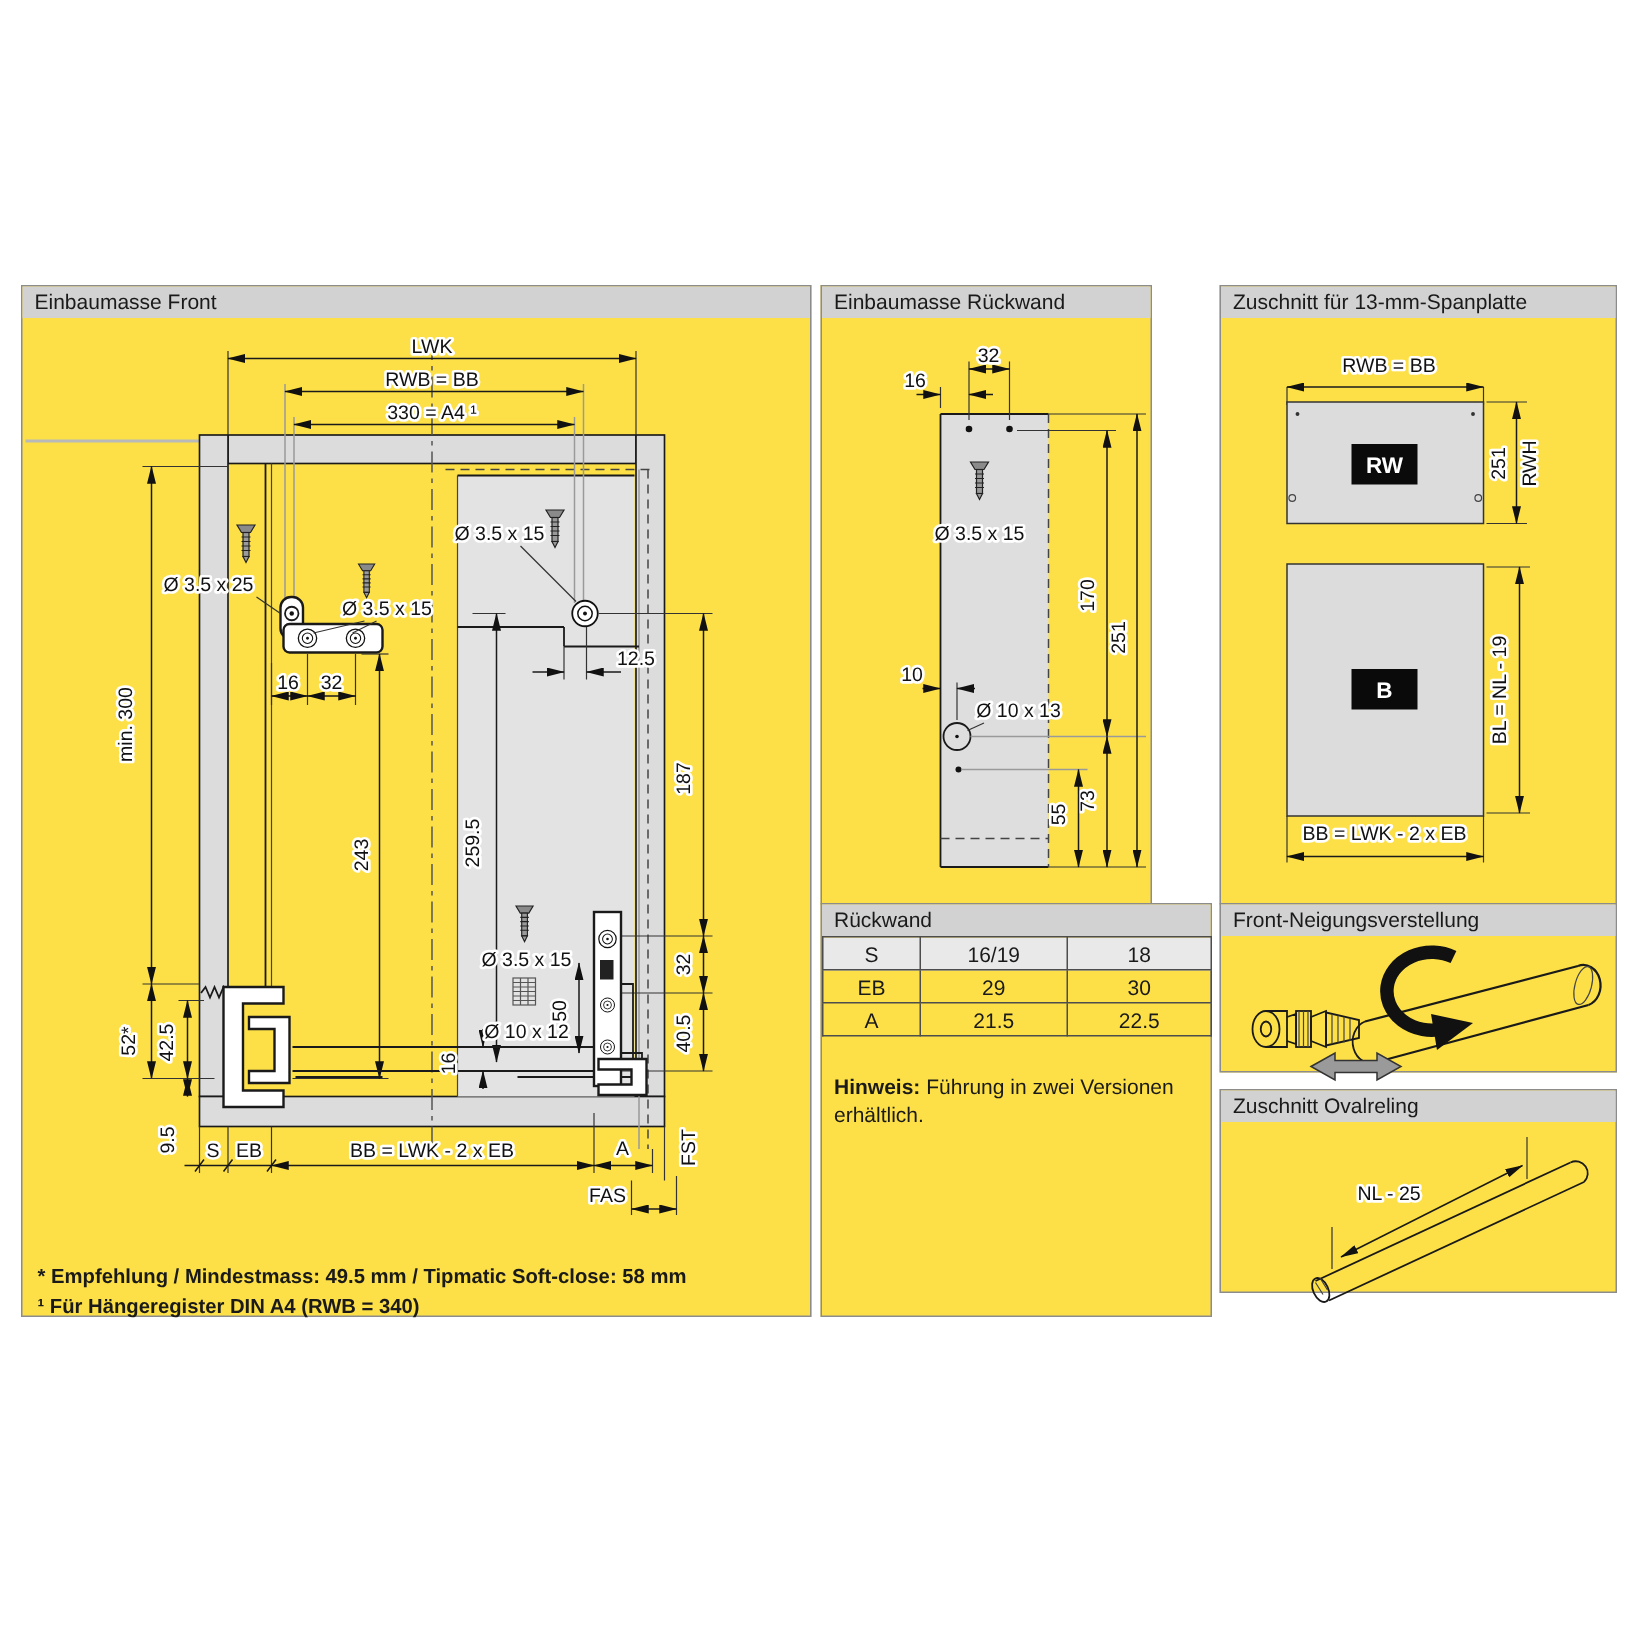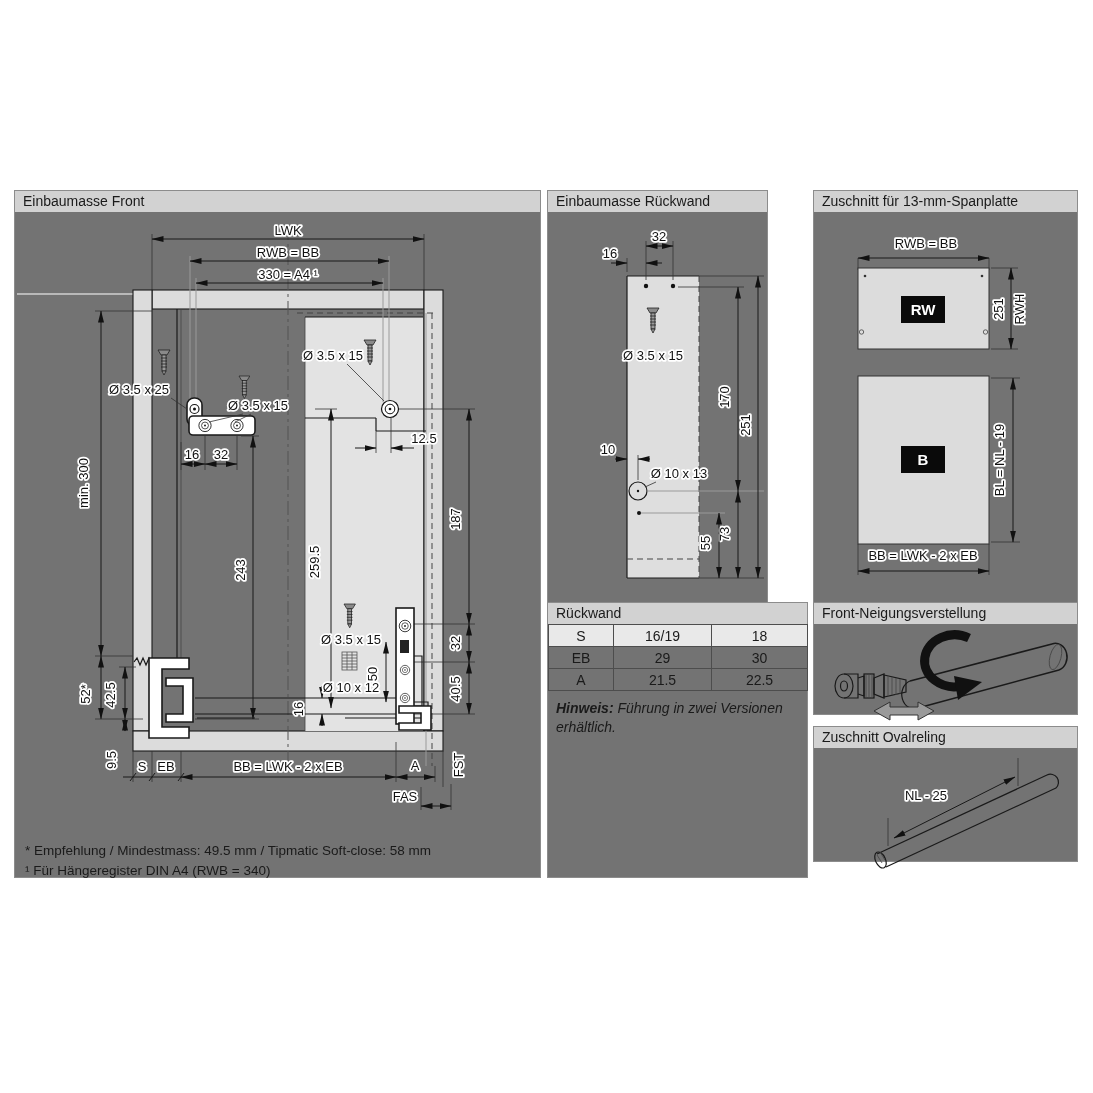--- a/index.html
+++ b/index.html
@@ -1,42 +1,42 @@
 <!DOCTYPE html>
 <html><head>
 <meta charset="utf-8">
 <style>
   html,body{margin:0;padding:0;background:#fff;}
   .page{position:relative;width:1093px;height:1093px;background:#fff;overflow:hidden;
         font-family:"Liberation Sans",sans-serif;color:#1a1a1a;}
-  .panel{position:absolute;background:#737373;border:1px solid #8c8c8c;box-sizing:border-box;}
+  .panel{position:absolute;background:#fde047;border:1px solid #8c8c8c;box-sizing:border-box;}
   .hdr{height:21px;line-height:21px;background:#d2d2d2;padding:0 8px;font-size:14px;
        white-space:nowrap;overflow:hidden;}
   .panel svg{position:absolute;left:0;top:21px;}
-  .footnotes{position:absolute;left:10px;top:650px;font-size:13.5px;line-height:20px;}
+  .footnotes{position:absolute;left:10px;top:650px;font-size:13.5px;line-height:20px;font-weight:bold;}
   
   .o  {stroke:#1a1a1a;stroke-width:1.2;fill:none}
   .o15{stroke:#1a1a1a;stroke-width:1.5;fill:none}
   .o2 {stroke:#1a1a1a;stroke-width:1.6;fill:#fff}
   .t  {stroke:#444;stroke-width:.8;fill:none}
   .e  {stroke:#333;stroke-width:.8;fill:none}
   .g  {stroke:#9a9a9a;stroke-width:1;fill:none}
   .gx {stroke:#b9b9b9;stroke-width:2;fill:none}
   .d  {stroke:#1a1a1a;stroke-width:1;fill:none}
   .dash{stroke:#444;stroke-width:1;stroke-dasharray:6 4;fill:none}
   .cl {stroke:#555;stroke-width:1;stroke-dasharray:14 4 3 4;fill:none}
   .wall{fill:#dcdcdc;stroke:#1a1a1a;stroke-width:1.1}
   svg text{font-family:"Liberation Sans",sans-serif;font-size:13px;fill:#111;}
   .lb{text-anchor:middle;paint-order:stroke;stroke:#fff;stroke-width:3.5px;stroke-linejoin:round;}
   .wlab{text-anchor:middle;fill:#fff;font-weight:bold;font-size:15px;}
   
   .ftab{width:100%;border-collapse:collapse;table-layout:fixed;}
   .ftab td{border:1px solid #4d4d4d;height:21px;text-align:center;font-size:14px;padding:0;}
   .ftab tr.r0 td{background:#e9e9e9;}
-  .note{margin:8px 8px 0 8px;font-size:14px;line-height:1.35;width:240px;font-style:italic;}
+  .note{margin:24px 8px 0 8px;font-size:14px;line-height:1.35;width:240px;}
 </style>
 </head>
 <body>
 
 <div class="page">
 
   <section class="panel" style="left:14px;top:190px;width:527px;height:688px">
     <div class="hdr">
       <span>Einbaumasse Front</span>
     </div>

